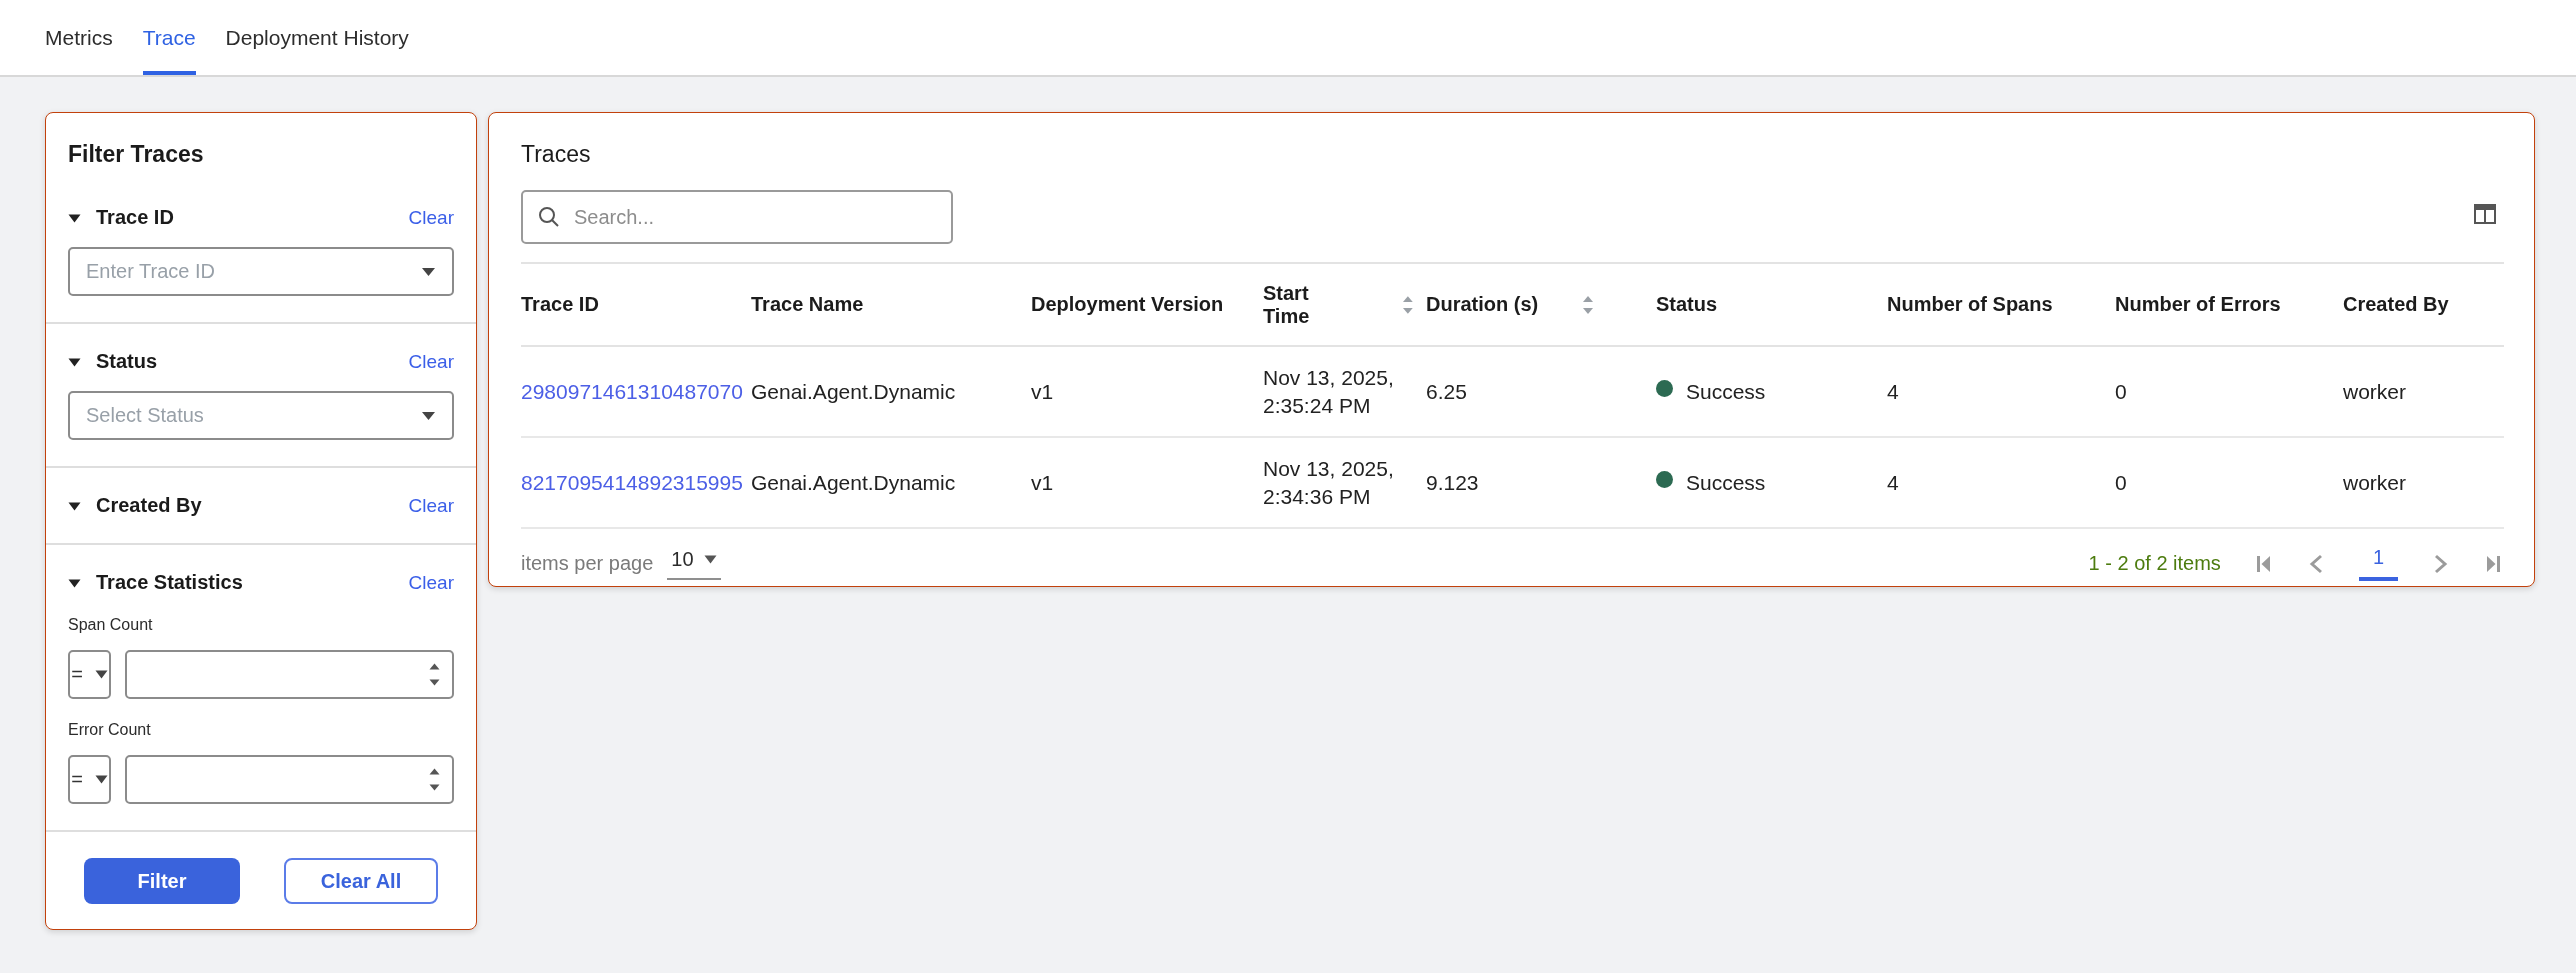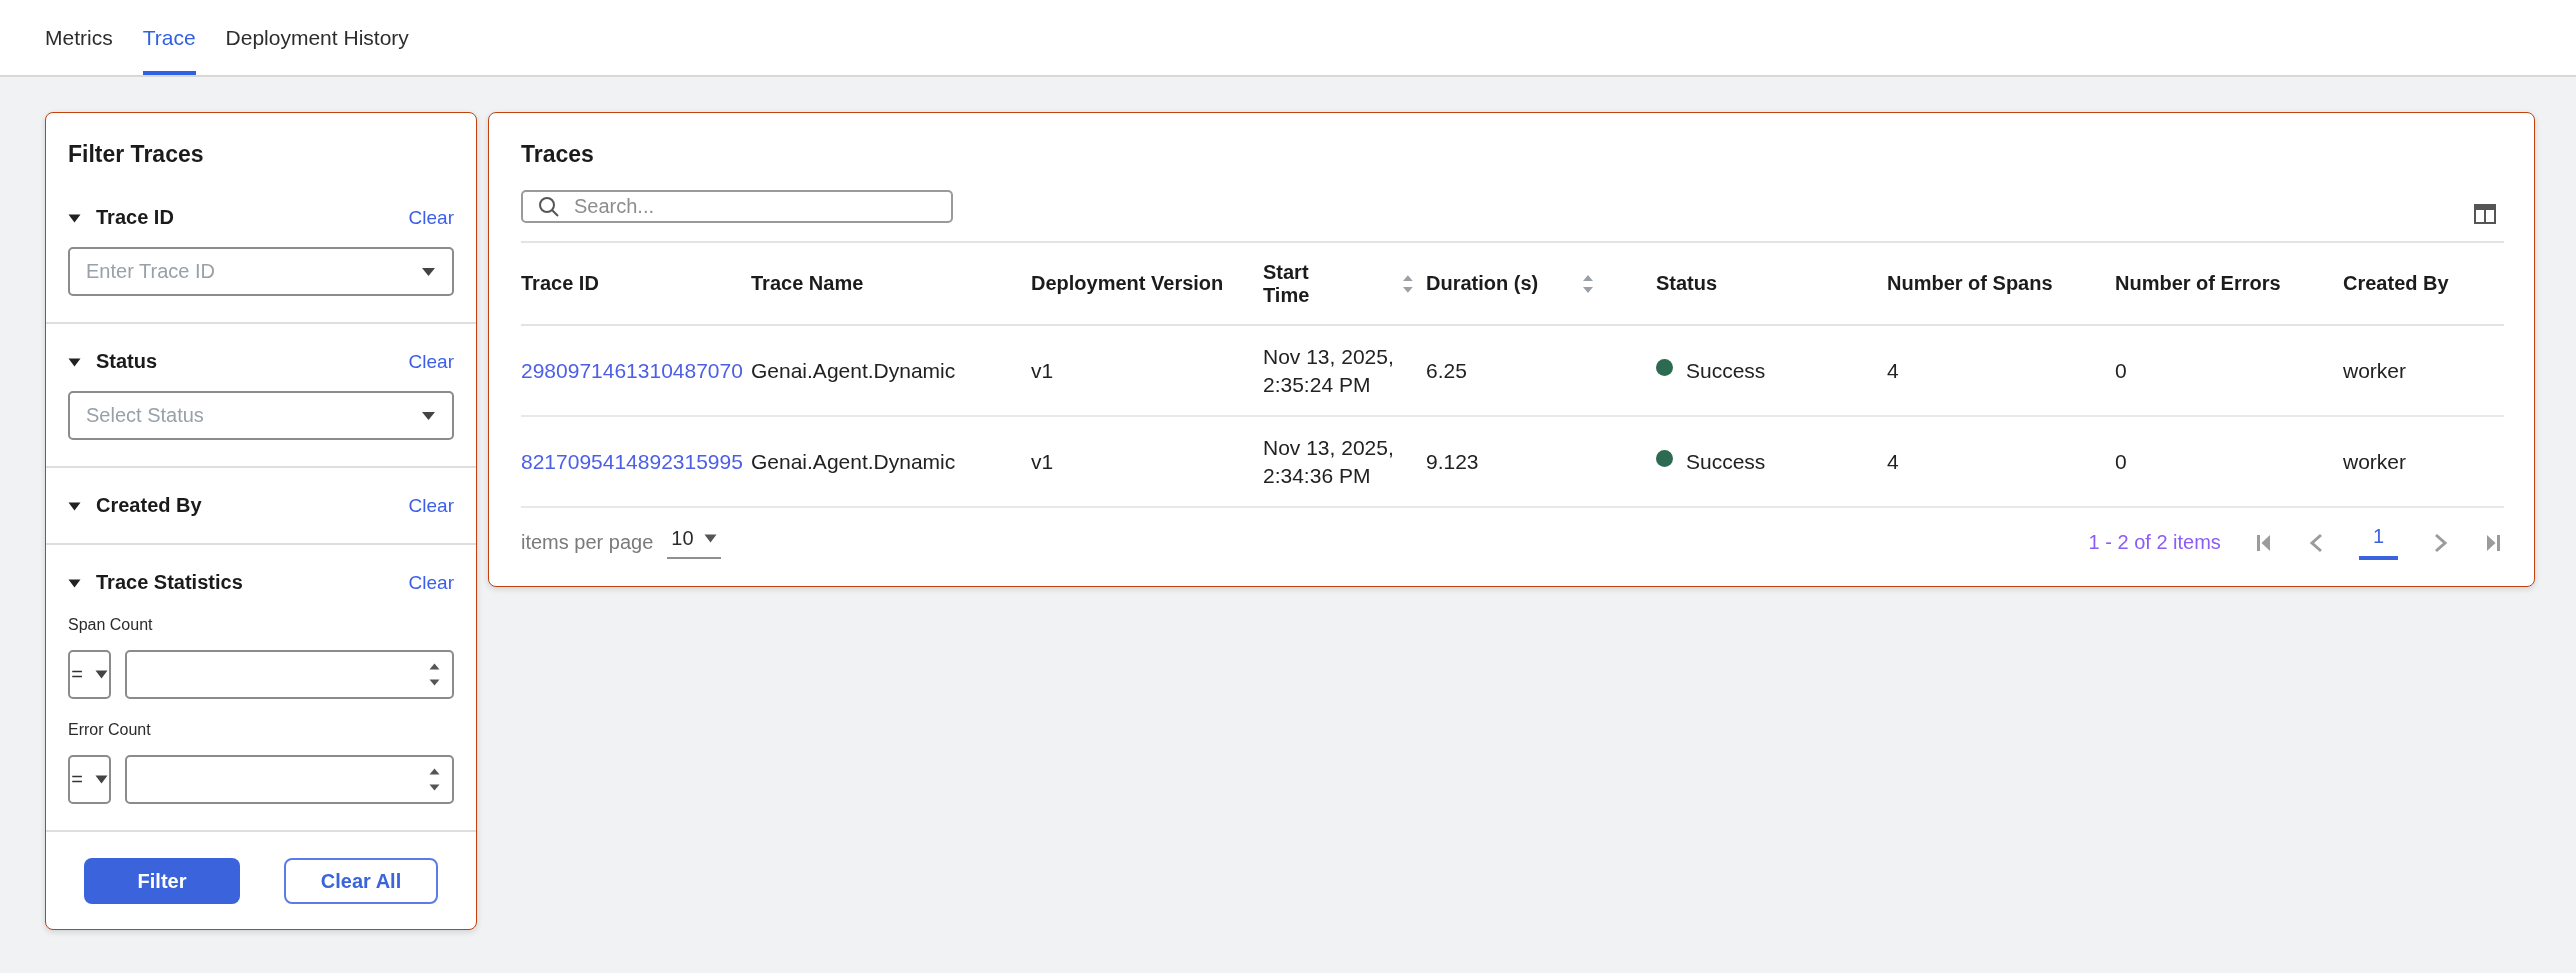--- a/index.html
+++ b/index.html
@@ -36,23 +36,23 @@
   .num-box { flex:1; height:49px; border:2px solid #8b8b8b; border-radius:5px; display:flex; align-items:stretch; }
   .num-box input { flex:1; border:none; outline:none; font-size:20px; padding:0 12px; background:transparent; }
   .spinner { width:36px; display:flex; flex-direction:column; align-items:center; justify-content:center; gap:9px; }
   .btn-row { display:flex; justify-content:space-between; padding:0 16px; margin-top:24px; }
   .btn-filter { width:156px; height:46px; background:#3a63dc; color:#fff; font-size:20px; font-weight:600;
                 border:none; border-radius:8px; cursor:pointer; }
   .btn-clearall { width:154px; height:46px; background:#fff; color:#3a63dc; font-size:20px; font-weight:600;
                   border:2px solid #5b7ce8; border-radius:8px; cursor:pointer; }
 
   
-  .traces-title { font-size:23px; font-weight:700; color:#1b1b1b; }
+  .traces-title { font-size:23px; font-weight:400; color:#1b1b1b; }
   .search-row { margin-top:22px; position:relative; }
-  .search-box { width:432px; height:33px; border:2px solid #9a9a9a; border-radius:5px; display:flex;
+  .search-box { width:432px; height:54px; border:2px solid #9a9a9a; border-radius:5px; display:flex;
                 align-items:center; padding:0 14px; gap:13px; background:#fff; }
   .search-box input { flex:1; border:none; outline:none; font-size:20px; color:#333; background:transparent; }
   .search-box input::placeholder { color:#8d8d8d; }
   .col-icon { position:absolute; right:8px; top:14px; cursor:pointer; }
 
   .grid-row { display:grid; grid-template-columns:230px 280px 232px 163px 230px 231px 228px 228px 163px;
               align-items:center; }
   .thead { margin-top:18px; height:85px; border-top:2px solid #e3e3e3; border-bottom:2px solid #e3e3e3;
            font-size:20px; font-weight:700; color:#1c1c1c; }
   .th { display:flex; align-items:center; gap:44px; padding-right:12px; }
@@ -61,21 +61,21 @@
   .cell-id { color:#4c5fe6; white-space:nowrap; overflow:hidden; cursor:pointer; }
   .cell-time { line-height:1.3; max-width:158px; }
   .cell-status { display:flex; gap:13px; }
   .dot { width:17px; height:17px; border-radius:50%; background:#2c6a52; flex:none; }
 
   .tfoot { height:69px; display:flex; align-items:center; justify-content:space-between; font-size:20px; }
   .ipp { display:flex; align-items:center; gap:14px; color:#7a7a7a; }
   .ipp-select { display:flex; align-items:center; gap:10px; color:#2b2b2b; padding:0 4px 7px 4px;
                 border-bottom:2px solid #8f8f8f; cursor:pointer; }
   .pager { display:flex; align-items:center; gap:32px; }
-  .range { color:#8b5cf6; }
+  .range { color:#4d7c0f; }
   .nav-ic { cursor:pointer; display:flex; align-items:center; }
   .page-num { color:#3b63e0; padding:0 14px 8px; border-bottom:4px solid #3b63e0; cursor:pointer; }
 </style>
 </head>
 <body>
 
 <div class="topbar">
   <div class="tab">Metrics</div>
   <div class="tab active">Trace</div>
   <div class="tab">Deployment History</div>

